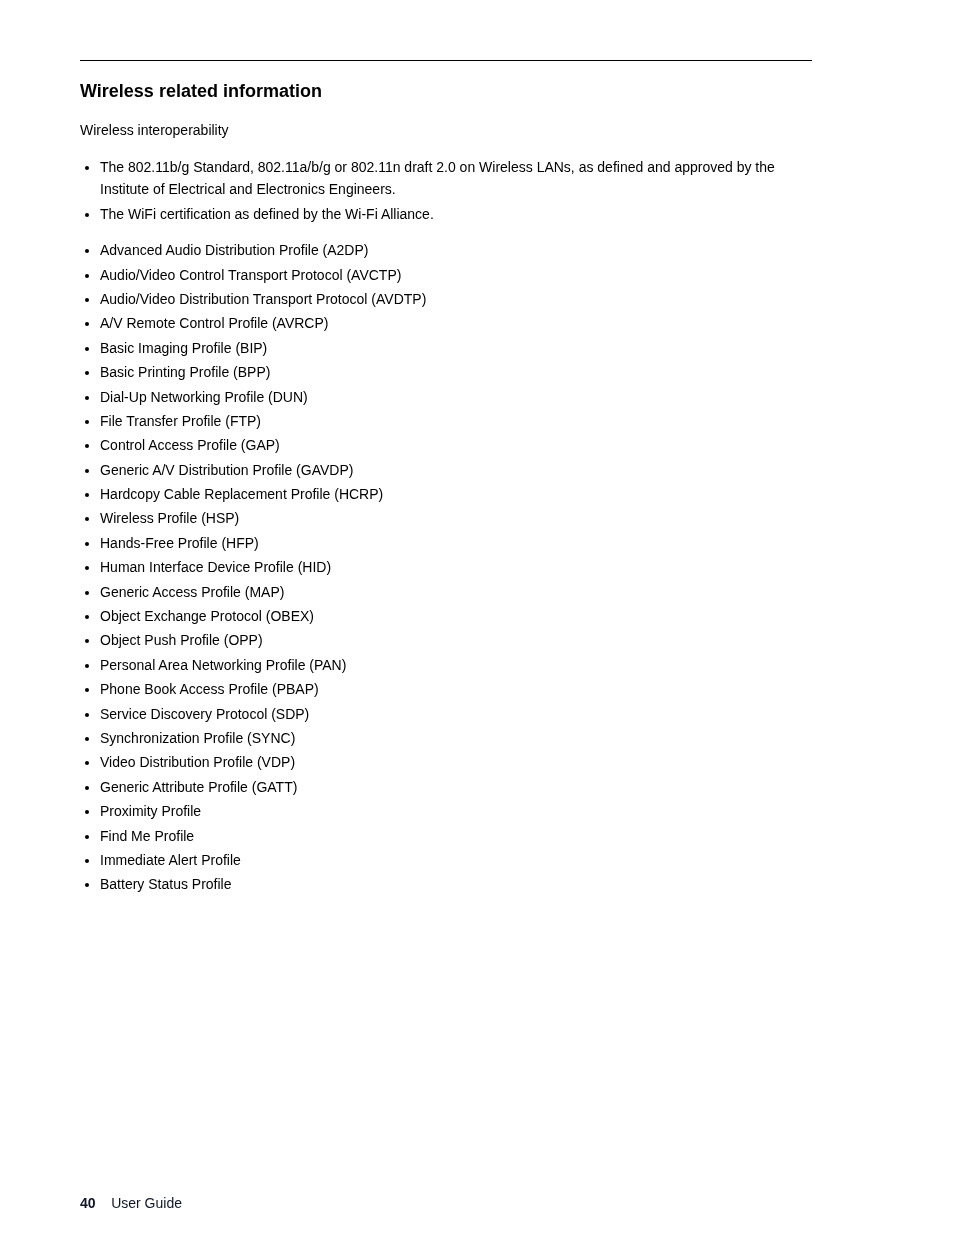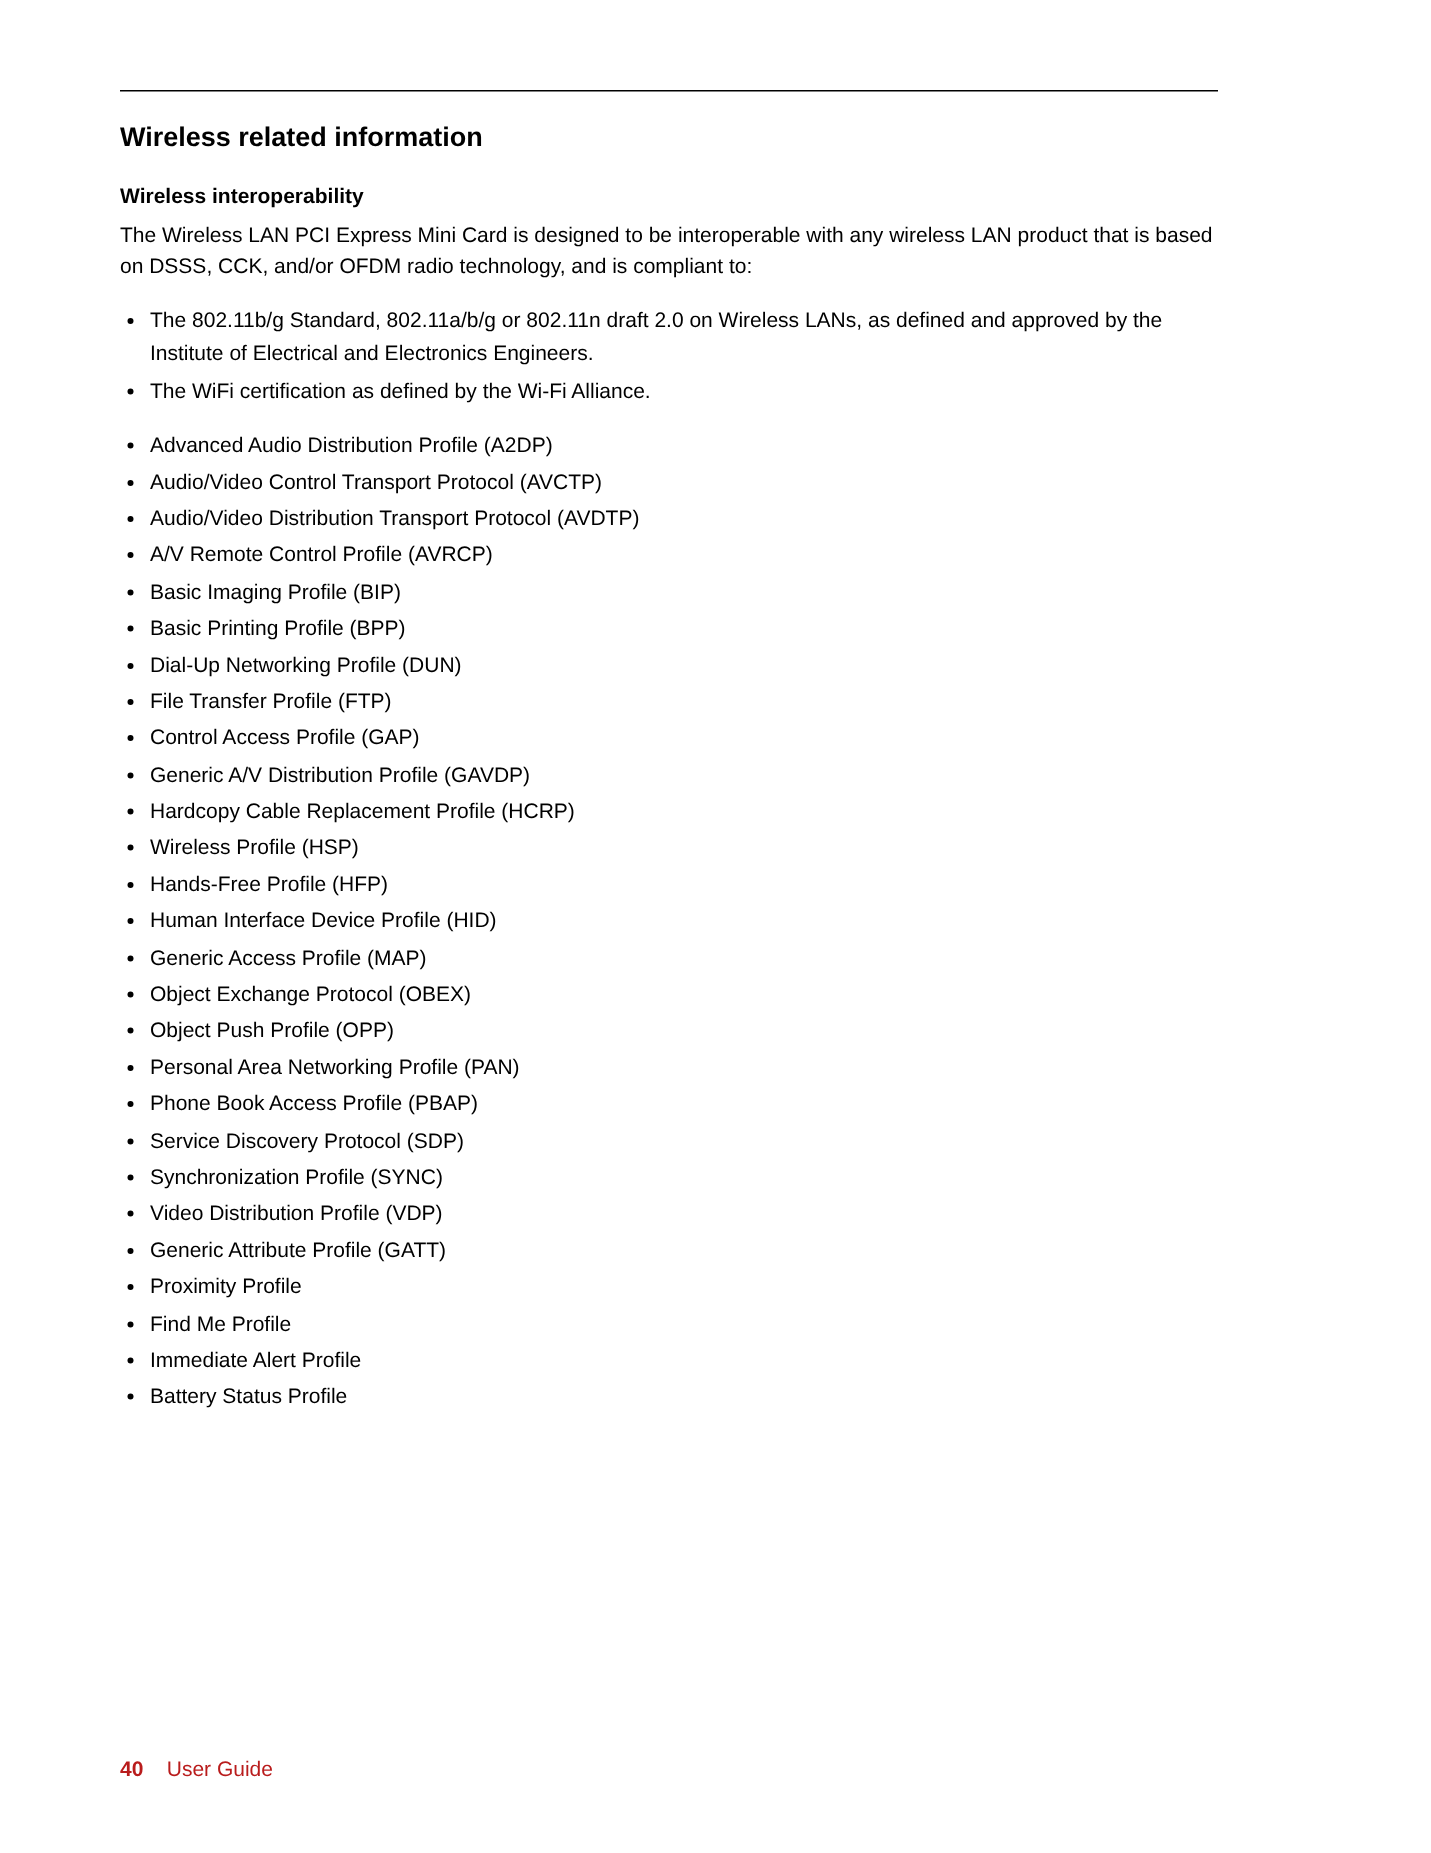--- a/index.html
+++ b/index.html
@@ -31,22 +31,22 @@
     }
 
     .section-title {
       font-size: 18px;
       font-weight: bold;
       margin-bottom: 20px;
     }
 
     .subsection-title {
       font-size: 14px;
-      font-weight: bold;
-      margin-bottom: 8px;
+      font-weight: normal;
+      margin-bottom: 18px;
     }
 
     .paragraph {
       font-size: 14px;
       line-height: 1.5;
       margin-bottom: 14px;
     }
 
     .bullet-list {
       margin-left: 20px;
@@ -55,41 +55,40 @@
 
     .bullet-list li {
       font-size: 14px;
       line-height: 1.6;
       list-style-type: disc;
       margin-bottom: 2px;
     }
 
     .footer {
       position: absolute;
-      bottom: 48px;
+      bottom: 24px;
       left: 80px;
       font-size: 14px;
-      color: #b91c1c;
+      color: #0f172a;
     }
 
     .footer-page-num {
       font-weight: bold;
     }
   </style>
 </head>
 <body>
 
 <div class="page">
   <hr class="top-divider">
 
   <h1 class="section-title">Wireless related information</h1>
 
   <h2 class="subsection-title">Wireless interoperability</h2>
 
-  <p class="paragraph">The Wireless LAN PCI Express Mini Card is designed to be interoperable with any wireless LAN product that is based on DSSS, CCK, and/or OFDM radio technology, and is compliant to:</p>
 
   <ul class="bullet-list">
     <li>The 802.11b/g Standard, 802.11a/b/g or 802.11n draft 2.0 on Wireless LANs, as defined and approved by the Institute of Electrical and Electronics Engineers.</li>
     <li>The WiFi certification as defined by the Wi-Fi Alliance.</li>
   </ul>
 
 
   <ul class="bullet-list">
     <li>Advanced Audio Distribution Profile (A2DP)</li>
     <li>Audio/Video Control Transport Protocol (AVCTP)</li>

